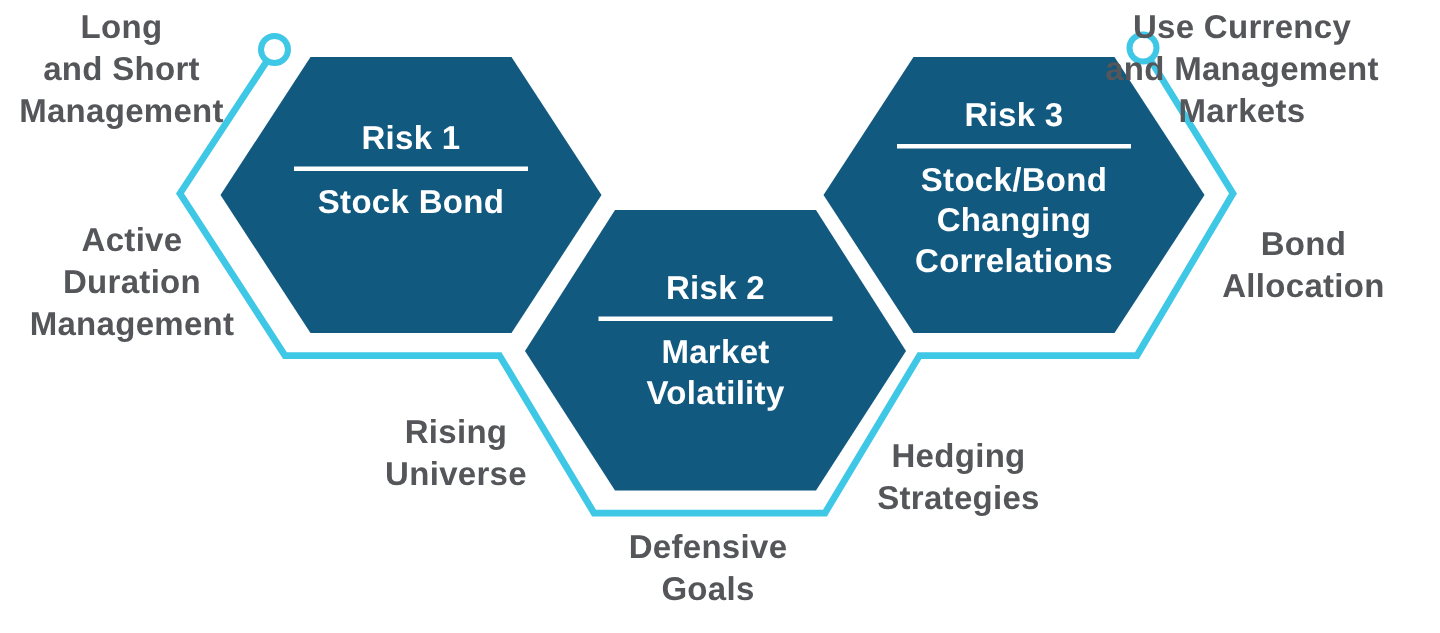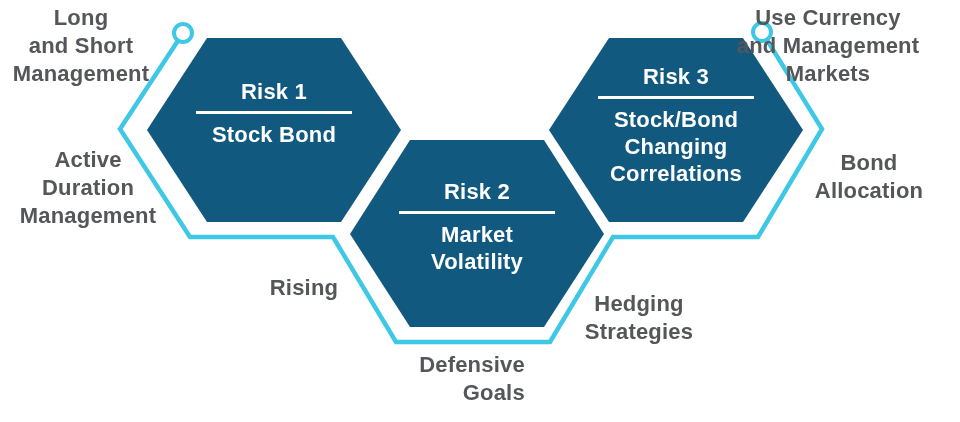--- a/index.html
+++ b/index.html
@@ -99,23 +99,24 @@
   </div>
 
   <div class="note" style="left:88px; top:146px;">
     <div>Active</div>
     <div>Duration</div>
     <div>Management</div>
   </div>
 
   <div class="note" style="left:304px; top:274px;">
     <div>Rising</div>
+    <div>Universe</div>
   </div>
 
-  <div class="note" style="left:472px; top:351px;text-align:right;">
+  <div class="note" style="left:472px; top:351px;">
     <div>Defensive</div>
     <div>Goals</div>
   </div>
 
   <div class="note" style="left:639px; top:290px;">
     <div>Hedging</div>
     <div>Strategies</div>
   </div>
 
   <div class="note" style="left:869px; top:149px;">

